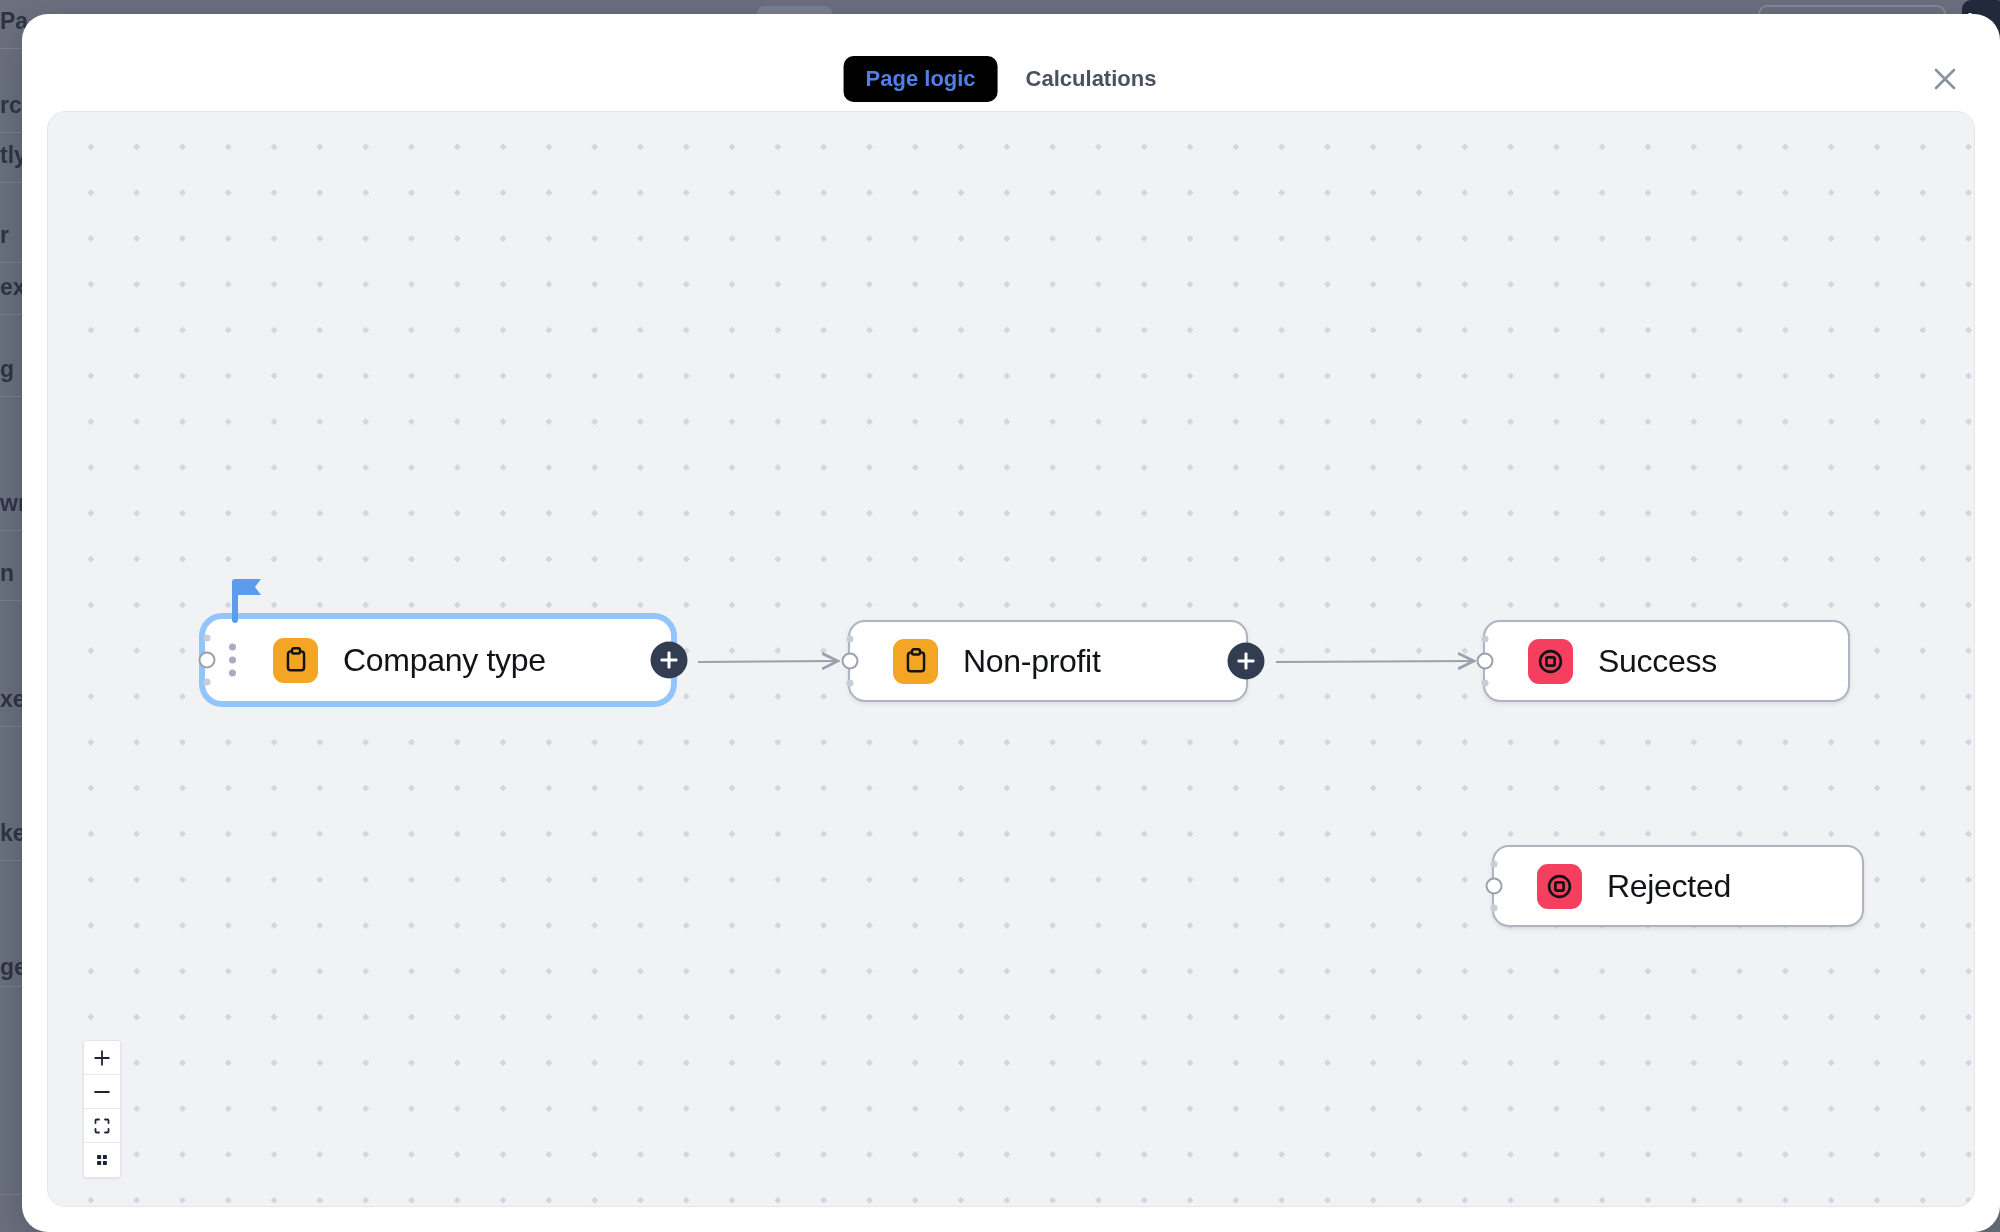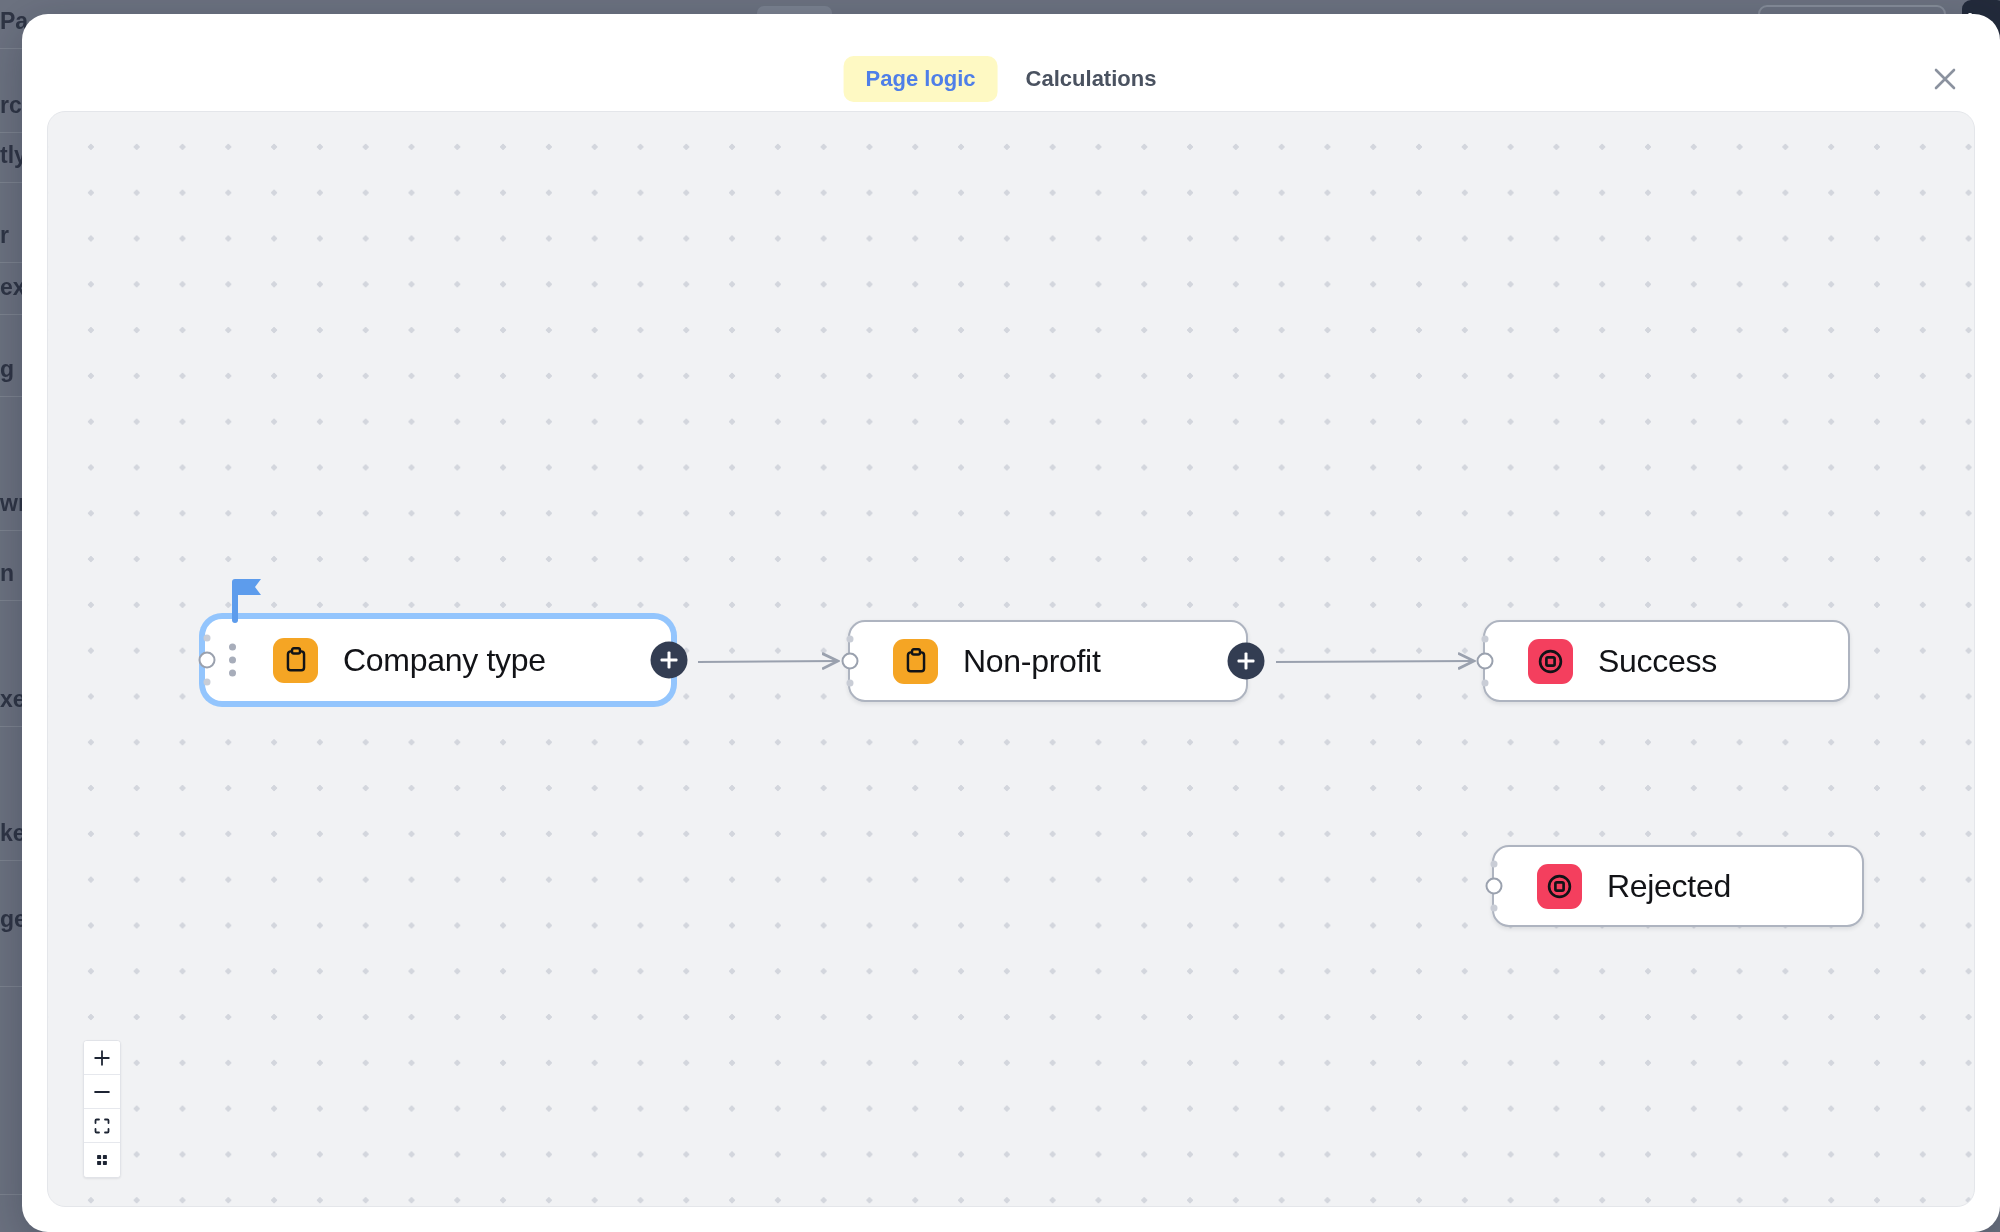--- a/index.html
+++ b/index.html
@@ -121,21 +121,21 @@
     padding: 10px 22px;
     border-radius: 10px;
     font-size: 22px;
     font-weight: bold;
     color: #4a5260;
     cursor: pointer;
     white-space: nowrap;
     font-family: "Liberation Sans", sans-serif;
   }
   .tab.active {
-    background: #fef9c3;
+    background: #000000;
     color: #4f7fe8;
   }
   .close-btn {
     position: absolute;
     right: 36px; top: 46px;
     width: 38px; height: 38px;
     cursor: pointer;
   }
   .close-btn svg { display: block; }
 
@@ -311,21 +311,21 @@
       <div class="bg-side-label" style="top: 322px;">g</div>
       <div class="bg-side-row" style="position: absolute; left: 0px; width: 36px; top: 362px;"></div>
       <div class="bg-side-label" style="top: 456px;">wn</div>
       <div class="bg-side-row" style="position: absolute; left: 0px; width: 36px; top: 496px;"></div>
       <div class="bg-side-label" style="top: 526px;">n</div>
       <div class="bg-side-row" style="position: absolute; left: 0px; width: 36px; top: 566px;"></div>
       <div class="bg-side-label" style="top: 652px;">xes</div>
       <div class="bg-side-row" style="position: absolute; left: 0px; width: 36px; top: 692px;"></div>
       <div class="bg-side-label" style="top: 786px;">ker</div>
       <div class="bg-side-row" style="position: absolute; left: 0px; width: 36px; top: 826px;"></div>
-      <div class="bg-side-label" style="top: 872px;">ge</div>
+      <div class="bg-side-label" style="top: 920px;">ge</div>
       <div class="bg-side-row" style="position: absolute; left: 0px; width: 36px; top: 952px;"></div>
     </div>
 
   <div class="bg-bottombar" id="bg-bottombar">
       <div class="bg-bottombar-item muted" style="left: 280px;">+ Add page</div>
       <div class="bg-bottombar-item" style="left: 478px;">Company type</div>
       <div class="bg-bottombar-item muted" style="left: 672px;">Non-profit</div>
       <div class="bg-bottombar-item muted" style="left: 797px;">Success</div>
       <div class="bg-bottombar-item muted" style="left: 912px;">Rejected</div>
     </div>

